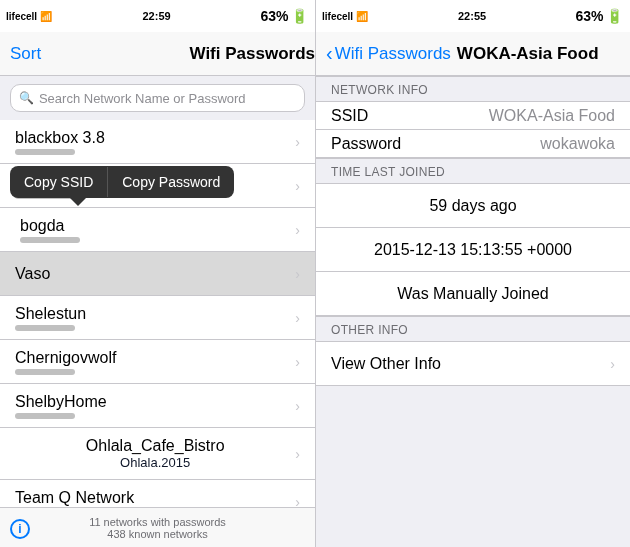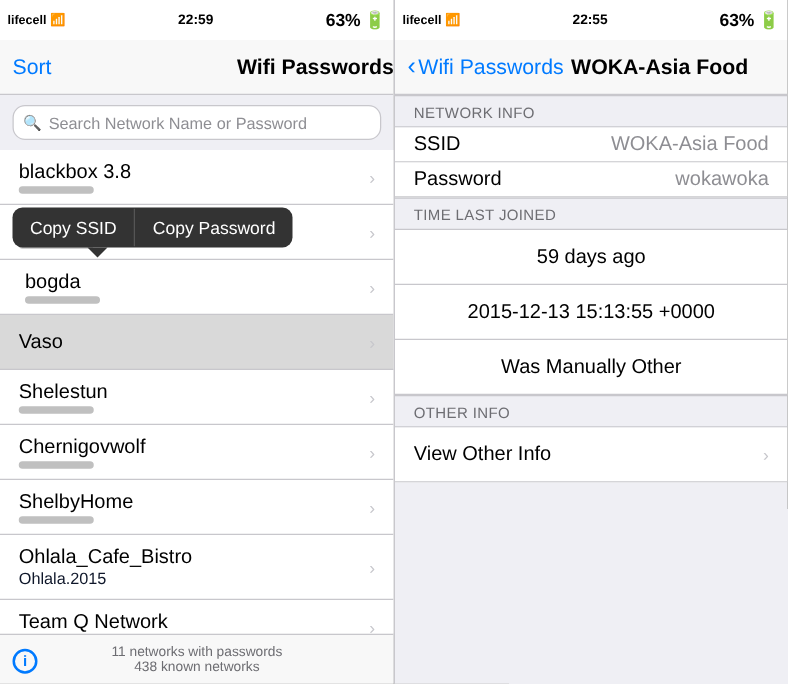--- a/index.html
+++ b/index.html
@@ -372,21 +372,21 @@
     </div>
 
     <div class="network-item">
       <div class="network-item-content">
         <span class="network-name">ShelbyHome</span>
         <div class="network-password-blur"></div>
       </div>
       <span class="chevron">›</span>
     </div>
 
-    <div class="network-item" style="height:52px;">
+    <div class="network-item" style="height:52px;text-align:center;">
       <div class="network-item-content">
         <span class="network-name">Ohlala_Cafe_Bistro</span>
         <span class="network-sub">Ohlala.2015</span>
       </div>
       <span class="chevron">›</span>
     </div>
 
     <div class="network-item">
       <div class="network-item-content">
         <span class="network-name">Team Q Network</span>
@@ -442,21 +442,21 @@
 
   <div class="detail-center-row">
     <span class="detail-center-text">59 days ago</span>
   </div>
 
   <div class="detail-center-row">
     <span class="detail-center-text">2015-12-13 15:13:55 +0000</span>
   </div>
 
   <div class="detail-center-row">
-    <span class="detail-center-text">Was Manually Other</span>
+    <span class="detail-center-text">Was Manually Joined</span>
   </div>
 
   <div class="detail-section-header">OTHER INFO</div>
 
   <div class="detail-nav-row">
     <span class="detail-nav-label">View Other Info</span>
     <span class="chevron">›</span>
   </div>
 
   <div class="detail-spacer"></div>

